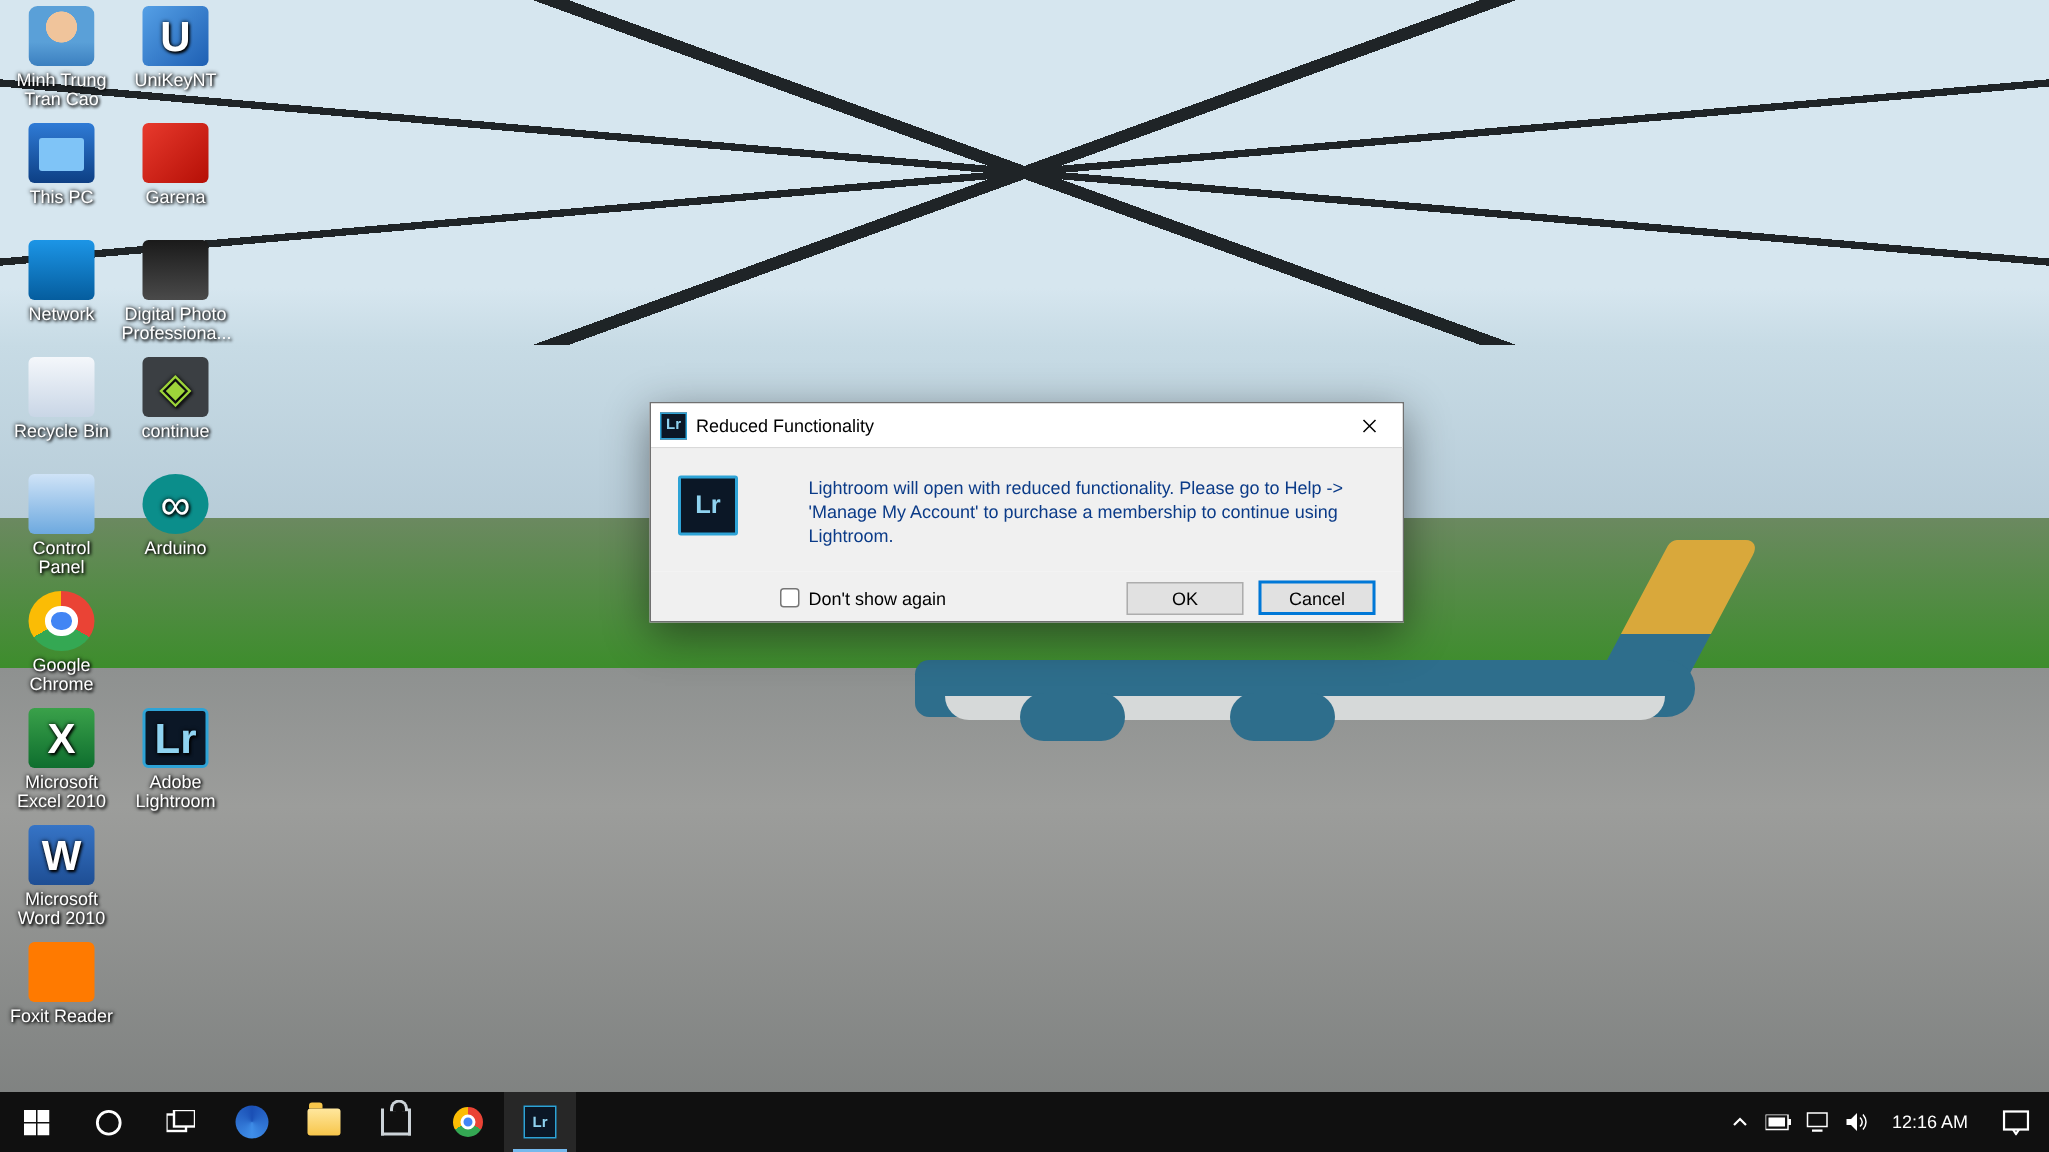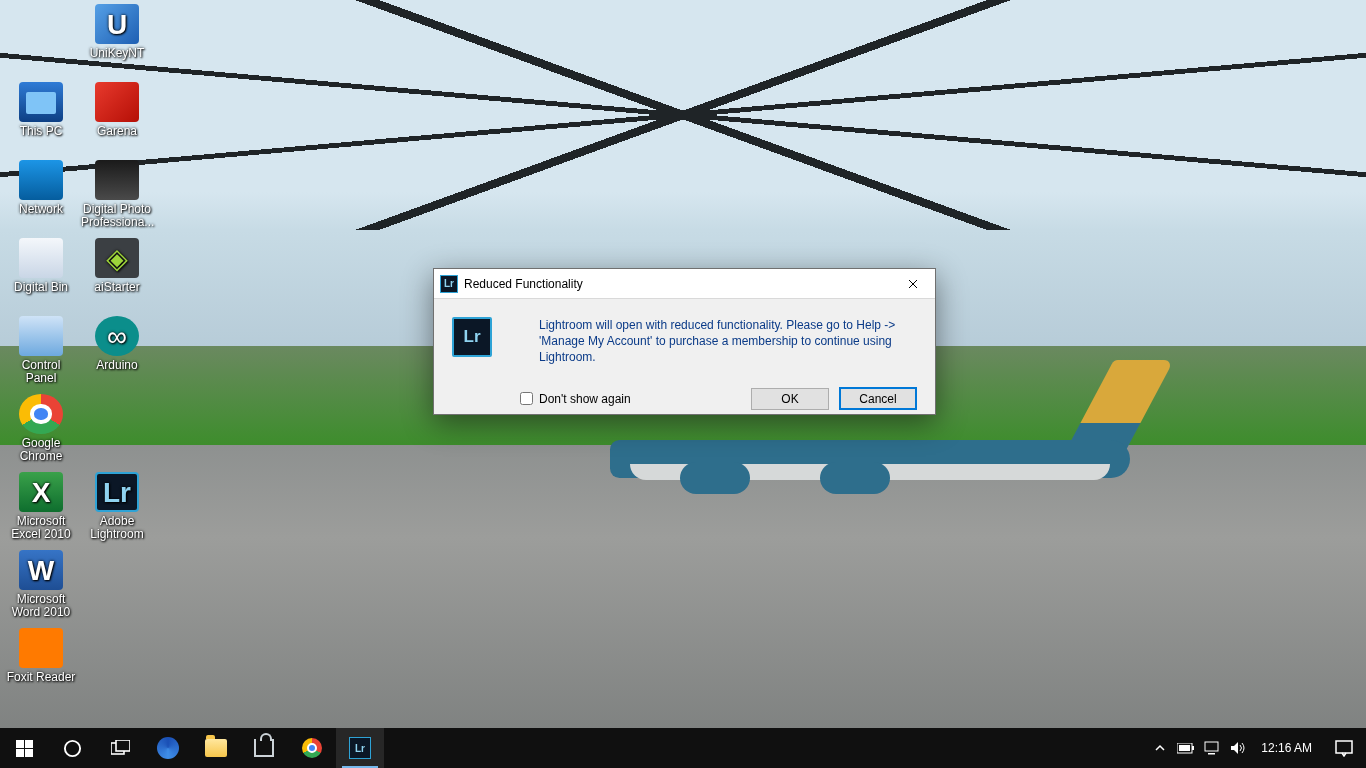--- a/index.html
+++ b/index.html
@@ -162,31 +162,35 @@
     <div class="tail"></div>
       <div class="fuselage"></div>
       <div class="belly"></div>
     <div class="engine"></div>
       <div class="engine engine2"></div>
   </div>
 </div>
 
 <div class="desktop">
 
+  <div class="dicon" style="left:4px; top:4px">
+      <div class="glyph ic-user"></div>
+      <span class="lbl">Minh Trung Tran Cao</span>
+    </div>
   <div class="dicon" style="left:4px; top:82px">
       <div class="glyph ic-pc"></div>
       <span class="lbl">This PC</span>
     </div>
   <div class="dicon" style="left:4px; top:160px">
       <div class="glyph ic-net"></div>
       <span class="lbl">Network</span>
     </div>
   <div class="dicon" style="left:4px; top:238px">
       <div class="glyph ic-bin"></div>
-      <span class="lbl">Digital Bin</span>
+      <span class="lbl">Recycle Bin</span>
     </div>
   <div class="dicon" style="left:4px; top:316px">
       <div class="glyph ic-cpl"></div>
       <span class="lbl">Control Panel</span>
     </div>
   <div class="dicon" style="left:4px; top:394px">
       <div class="glyph ic-chr"></div>
       <span class="lbl">Google Chrome</span>
     </div>
   <div class="dicon" style="left:4px; top:472px">
@@ -209,21 +213,21 @@
   <div class="dicon" style="left:80px; top:82px">
       <div class="glyph ic-garena"></div>
       <span class="lbl">Garena</span>
     </div>
   <div class="dicon" style="left:80px; top:160px">
       <div class="glyph ic-dpp"></div>
       <span class="lbl">Digital Photo Professiona...</span>
     </div>
   <div class="dicon" style="left:80px; top:238px">
       <div class="glyph ic-ai">◈</div>
-      <span class="lbl">aiStarter</span>
+      <span class="lbl">continue</span>
     </div>
   <div class="dicon" style="left:80px; top:316px">
       <div class="glyph ic-ard">∞</div>
       <span class="lbl">Arduino</span>
     </div>
   <div class="dicon" style="left:80px; top:472px">
       <div class="glyph ic-lr">Lr</div>
       <span class="lbl">Adobe Lightroom</span>
     </div>
 </div>

